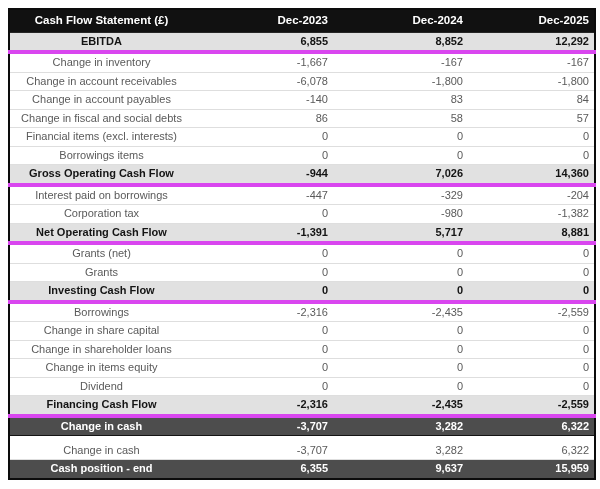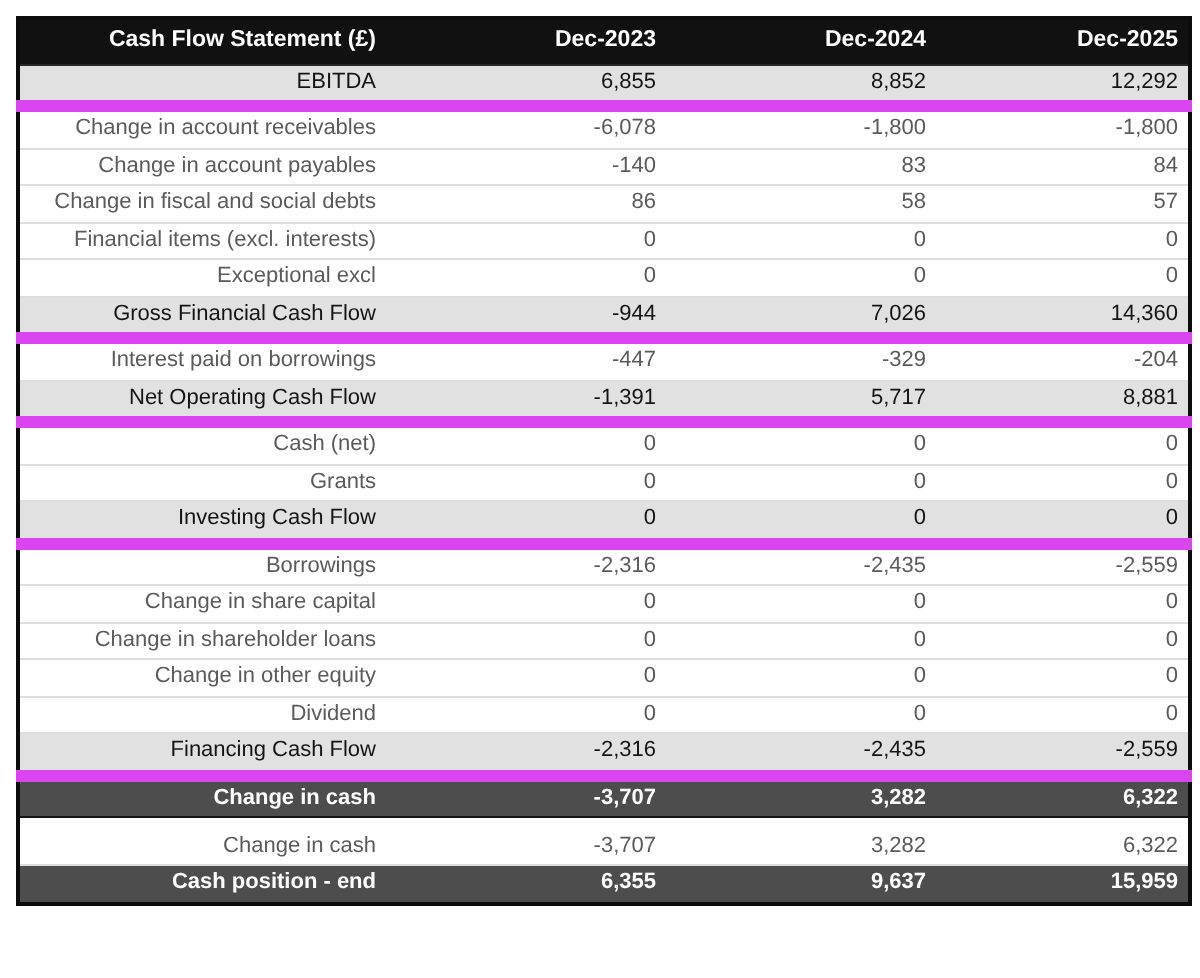--- a/index.html
+++ b/index.html
@@ -38,33 +38,33 @@
     overflow: hidden;
     white-space: nowrap;
   }
   thead th {
     background: var(--header-bg);
     color: var(--header-text);
     font-weight: bold;
     height: 23px;
     font-size: 11.5px;
   }
-  th.label, td.label { text-align: right; }
+  th.label, td.label { text-align: center; }
   th.num, td.num { text-align: right; }
   tr.row-normal td {
     color: var(--normal-text);
     border-bottom: 1px solid var(--row-separator);
     background: #ffffff;
   }
   tr.row-section td {
     background: var(--section-bg);
     color: var(--section-text);
-    font-weight: normal;
+    font-weight: bold;
     border-top: 1px solid #262626;
-    border-bottom: 6px solid #d946ef;
+    border-bottom: 4px solid #d946ef;
   }
   tr.row-dark td {
     background: var(--dark-bg);
     color: var(--dark-text);
     font-weight: bold;
     border-top: 1px solid #141414;
     border-bottom: 1px solid #141414;
   }
   tr.row-spacer td {
     background: #ffffff;
@@ -93,20 +93,26 @@
       </tr>
     </thead>
     <tbody id="tbody">
         <tr class="row-section">
           <td class="label">EBITDA</td>
           <td class="num">6,855</td>
           <td class="num">8,852</td>
           <td class="num">12,292</td>
         </tr>
         <tr class="row-normal">
+          <td class="label">Change in inventory</td>
+          <td class="num">-1,667</td>
+          <td class="num">-167</td>
+          <td class="num">-167</td>
+        </tr>
+        <tr class="row-normal">
           <td class="label">Change in account receivables</td>
           <td class="num">-6,078</td>
           <td class="num">-1,800</td>
           <td class="num">-1,800</td>
         </tr>
         <tr class="row-normal">
           <td class="label">Change in account payables</td>
           <td class="num">-140</td>
           <td class="num">83</td>
           <td class="num">84</td>
@@ -117,45 +123,51 @@
           <td class="num">58</td>
           <td class="num">57</td>
         </tr>
         <tr class="row-normal">
           <td class="label">Financial items (excl. interests)</td>
           <td class="num">0</td>
           <td class="num">0</td>
           <td class="num">0</td>
         </tr>
         <tr class="row-normal">
-          <td class="label">Exceptional excl</td>
-          <td class="num">0</td>
-          <td class="num">0</td>
-          <td class="num">0</td>
-        </tr>
-        <tr class="row-section">
-          <td class="label">Gross Financial Cash Flow</td>
+          <td class="label">Borrowings items</td>
+          <td class="num">0</td>
+          <td class="num">0</td>
+          <td class="num">0</td>
+        </tr>
+        <tr class="row-section">
+          <td class="label">Gross Operating Cash Flow</td>
           <td class="num">-944</td>
           <td class="num">7,026</td>
           <td class="num">14,360</td>
         </tr>
         <tr class="row-normal">
           <td class="label">Interest paid on borrowings</td>
           <td class="num">-447</td>
           <td class="num">-329</td>
           <td class="num">-204</td>
         </tr>
+        <tr class="row-normal">
+          <td class="label">Corporation tax</td>
+          <td class="num">0</td>
+          <td class="num">-980</td>
+          <td class="num">-1,382</td>
+        </tr>
         <tr class="row-section">
           <td class="label">Net Operating Cash Flow</td>
           <td class="num">-1,391</td>
           <td class="num">5,717</td>
           <td class="num">8,881</td>
         </tr>
         <tr class="row-normal">
-          <td class="label">Cash (net)</td>
+          <td class="label">Grants (net)</td>
           <td class="num">0</td>
           <td class="num">0</td>
           <td class="num">0</td>
         </tr>
         <tr class="row-normal">
           <td class="label">Grants</td>
           <td class="num">0</td>
           <td class="num">0</td>
           <td class="num">0</td>
         </tr>
@@ -177,21 +189,21 @@
           <td class="num">0</td>
           <td class="num">0</td>
         </tr>
         <tr class="row-normal">
           <td class="label">Change in shareholder loans</td>
           <td class="num">0</td>
           <td class="num">0</td>
           <td class="num">0</td>
         </tr>
         <tr class="row-normal">
-          <td class="label">Change in other equity</td>
+          <td class="label">Change in items equity</td>
           <td class="num">0</td>
           <td class="num">0</td>
           <td class="num">0</td>
         </tr>
         <tr class="row-normal">
           <td class="label">Dividend</td>
           <td class="num">0</td>
           <td class="num">0</td>
           <td class="num">0</td>
         </tr>

